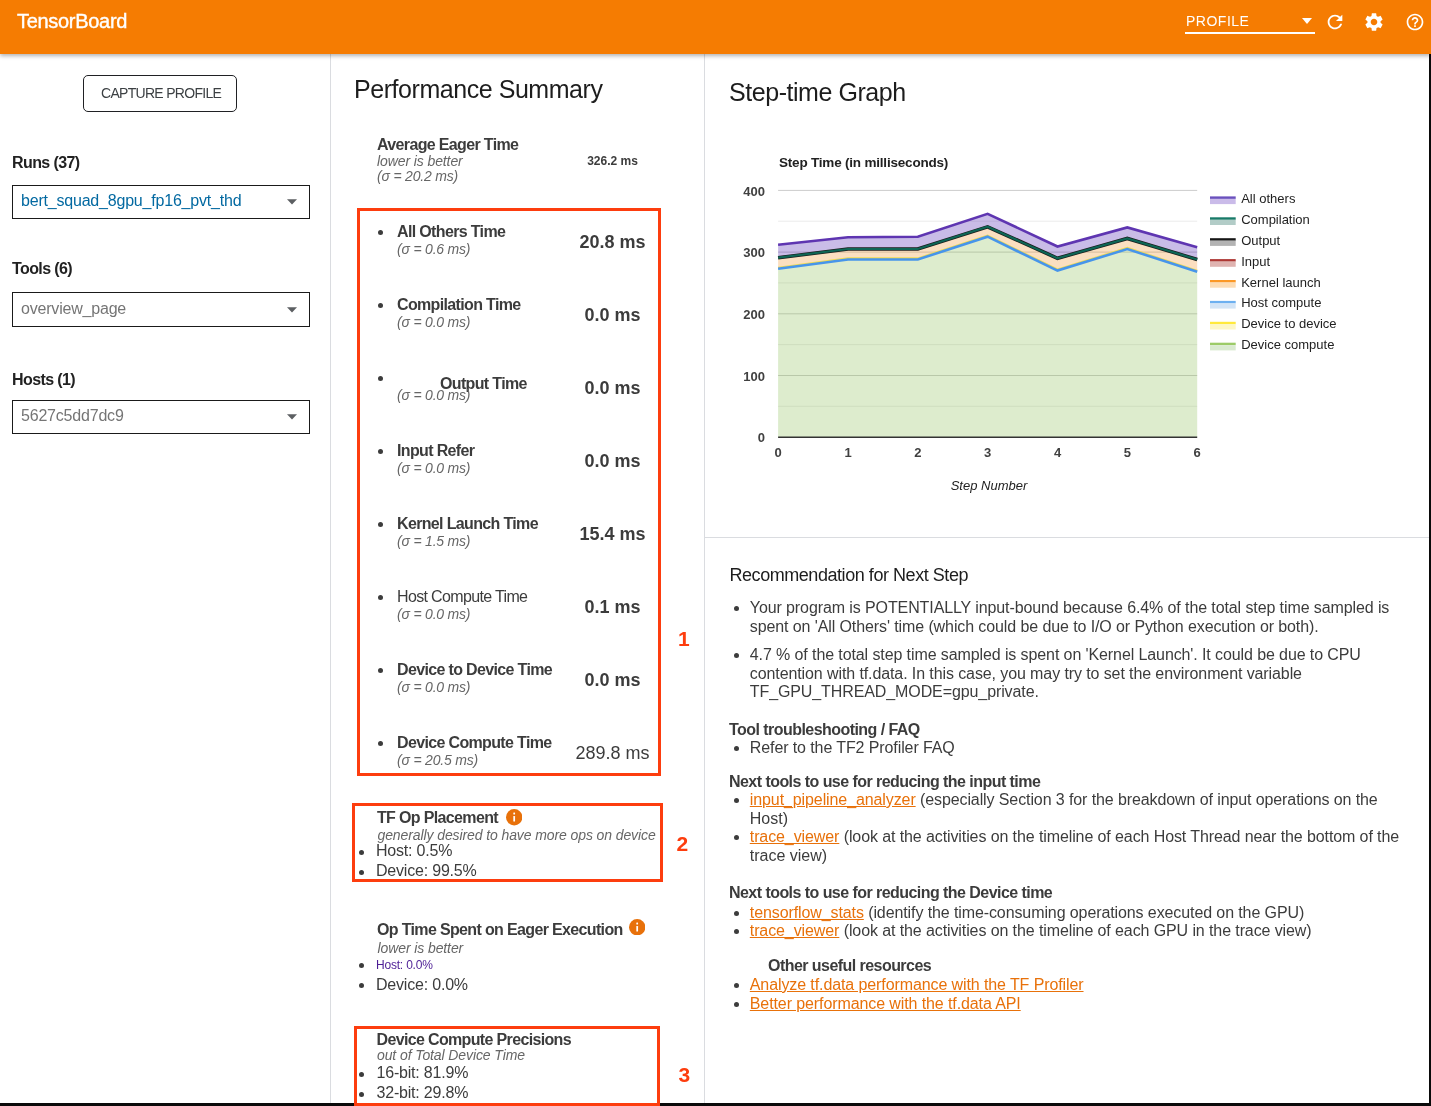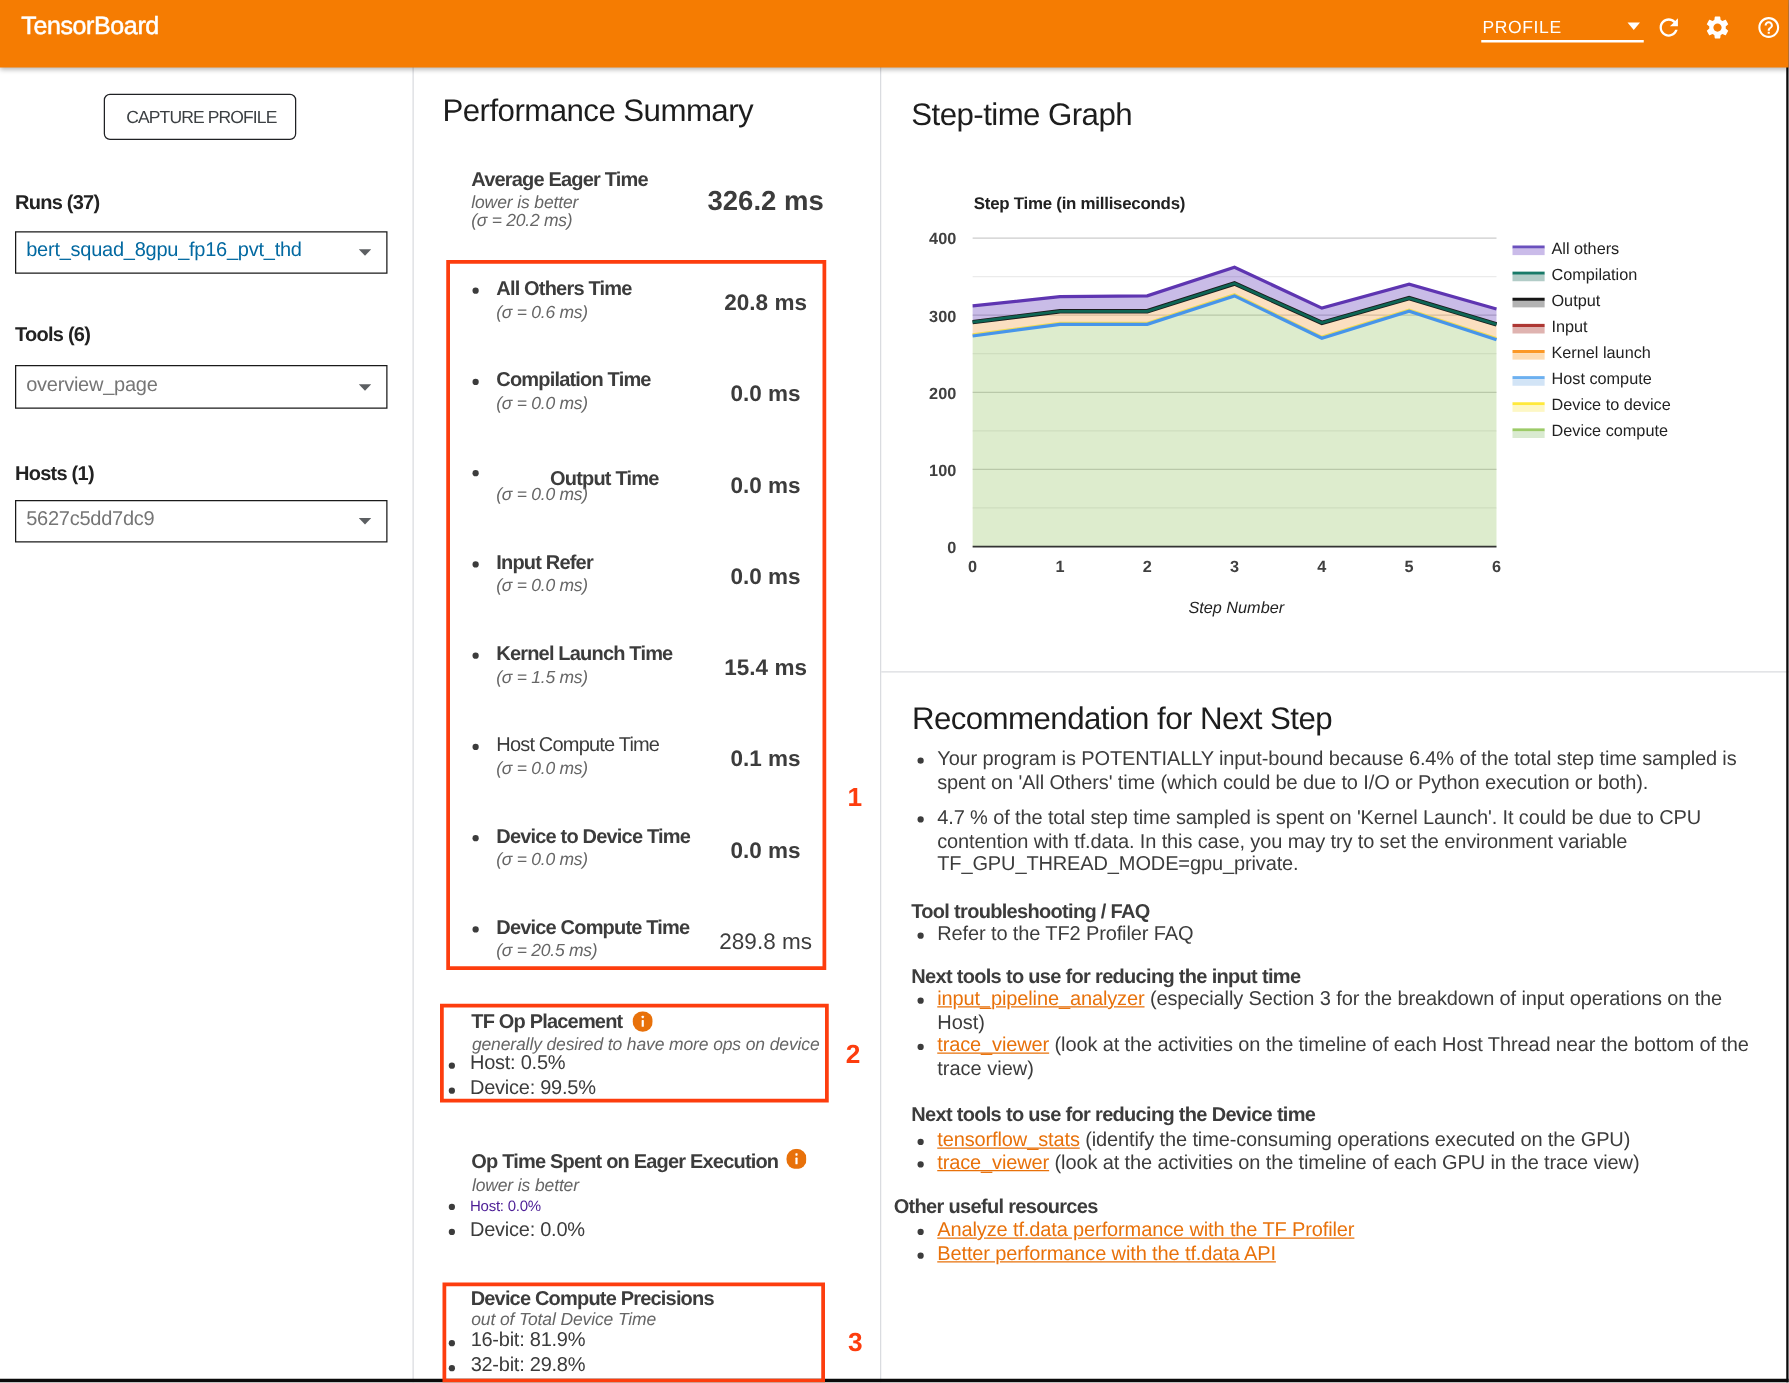--- a/index.html
+++ b/index.html
@@ -43,21 +43,21 @@
 <div class="t" style="left:12px;top:371.8px;font-size:16px;line-height:16px;color:#222;font-weight:700;letter-spacing:-0.6px;">Hosts (1)</div>
 <div style="position:absolute;left:11.5px;top:399.8px;width:298.5px;height:34.5px;border:1.5px solid #1a1a1a;"></div>
 <div class="t" style="left:21px;top:408.3px;font-size:16px;line-height:16px;color:#757575;letter-spacing:-0.2px;">5627c5dd7dc9</div>
 <svg style="position:absolute;left:287px;top:414.4px" width="10" height="6">
     <path d="M0 0.3 L10 0.3 L5 5.6 Z" fill="#5c5f62"></path>
   </svg>
 <div class="t" style="left:354px;top:77.3px;font-size:25px;line-height:25px;color:#1d1d1d;letter-spacing:-0.45px;">Performance Summary</div>
 <div class="t" style="left:377px;top:136.5px;font-size:16px;line-height:16px;color:#3c3c3c;font-weight:700;letter-spacing:-0.65px;">Average Eager Time</div>
 <div class="t" style="left:377px;top:153.9px;font-size:14px;line-height:14px;color:#666666;font-style:italic;letter-spacing:-0.1px;">lower is better</div>
 <div class="t" style="left:377px;top:169.1px;font-size:14px;line-height:14px;color:#666666;font-style:italic;letter-spacing:-0.2px;">(σ = 20.2 ms)</div>
-<div class="t" style="left:540px;top:152.3px;font-size:22px;line-height:18px;color:#3c3c3c;font-weight:700;width:145px;text-align:center;">326.2 ms</div>
+<div class="t" style="left:540px;top:152.3px;font-size:12px;line-height:18px;color:#3c3c3c;font-weight:700;width:145px;text-align:center;">326.2 ms</div>
 <div style="position:absolute;left:357px;top:208px;width:303.5px;height:567.5px;border:3px solid #fd3d0e;"></div>
 <div style="position:absolute;left:378.0px;top:230.3px;width:5px;height:5px;border-radius:50%;background:#3c3c3c"></div>
 <div class="t" style="left:397px;top:224.3px;font-size:16px;line-height:16px;color:#3c3c3c;font-weight:700;letter-spacing:-0.65px;">All Others Time</div>
 <div class="t" style="left:397px;top:242.3px;font-size:14px;line-height:14px;color:#666666;font-style:italic;letter-spacing:-0.2px;">(σ = 0.6 ms)</div>
 <div class="t" style="left:540px;top:233.0px;font-size:18px;line-height:18px;color:#3c3c3c;font-weight:700;width:145px;text-align:center;">20.8 ms</div>
 <div style="position:absolute;left:378.0px;top:303.3px;width:5px;height:5px;border-radius:50%;background:#3c3c3c"></div>
 <div class="t" style="left:397px;top:297.3px;font-size:16px;line-height:16px;color:#3c3c3c;font-weight:700;letter-spacing:-0.65px;">Compilation Time</div>
 <div class="t" style="left:397px;top:315.3px;font-size:14px;line-height:14px;color:#666666;font-style:italic;letter-spacing:-0.2px;">(σ = 0.0 ms)</div>
 <div class="t" style="left:540px;top:306.0px;font-size:18px;line-height:18px;color:#3c3c3c;font-weight:700;width:145px;text-align:center;">0.0 ms</div>
 <div style="position:absolute;left:378.0px;top:376.3px;width:5px;height:5px;border-radius:50%;background:#3c3c3c"></div>
@@ -168,21 +168,21 @@
     <rect x="505" y="300.9" width="25.7" height="2.5" fill="#6cb0f0"></rect>
     <rect x="505" y="303.4" width="25.7" height="5.2" fill="#d2e4f6"></rect>
     <text x="536.2" y="307.4" font-size="13" fill="#222">Host compute</text>
     <rect x="505" y="321.8" width="25.7" height="2.5" fill="#ffe93c"></rect>
     <rect x="505" y="324.3" width="25.7" height="5.2" fill="#fdf7c5"></rect>
     <text x="536.2" y="328.3" font-size="13" fill="#222">Device to device</text>
     <rect x="505" y="342.7" width="25.7" height="2.5" fill="#9ccb68"></rect>
     <rect x="505" y="345.2" width="25.7" height="5.2" fill="#d9ead0"></rect>
     <text x="536.2" y="349.2" font-size="13" fill="#222">Device compute</text>
   </svg>
-<div class="t" style="left:729.5px;top:563.3px;font-size:25px;line-height:25px;color:#1d1d1d;letter-spacing:-0.45px;">Recommendation for Next Step</div>
+<div class="t" style="left:729.5px;top:563.3px;font-size:18px;line-height:25px;color:#1d1d1d;letter-spacing:-0.45px;">Recommendation for Next Step</div>
 <div style="position:absolute;left:733.9px;top:606.1px;width:5px;height:5px;border-radius:50%;background:#3c3c3c"></div>
 <div class="t" style="left:749.8px;top:600.1px;font-size:16px;line-height:16px;color:#3c3c3c;letter-spacing:-0.1px;">Your program is POTENTIALLY input-bound because 6.4% of the total step time sampled is</div>
 <div class="t" style="left:749.8px;top:618.7px;font-size:16px;line-height:16px;color:#3c3c3c;letter-spacing:-0.1px;">spent on 'All Others' time (which could be due to I/O or Python execution or both).</div>
 <div style="position:absolute;left:733.9px;top:653.3px;width:5px;height:5px;border-radius:50%;background:#3c3c3c"></div>
 <div class="t" style="left:749.8px;top:647.3px;font-size:16px;line-height:16px;color:#3c3c3c;letter-spacing:-0.1px;">4.7 % of the total step time sampled is spent on 'Kernel Launch'. It could be due to CPU</div>
 <div class="t" style="left:749.8px;top:665.7px;font-size:16px;line-height:16px;color:#3c3c3c;letter-spacing:-0.1px;">contention with tf.data. In this case, you may try to set the environment variable</div>
 <div class="t" style="left:749.8px;top:684.1px;font-size:16px;line-height:16px;color:#3c3c3c;letter-spacing:-0.1px;">TF_GPU_THREAD_MODE=gpu_private.</div>
 <div class="t" style="left:729px;top:722.0px;font-size:16px;line-height:16px;color:#3c3c3c;font-weight:700;letter-spacing:-0.55px;">Tool troubleshooting / FAQ</div>
 <div style="position:absolute;left:733.9px;top:746.2px;width:5px;height:5px;border-radius:50%;background:#3c3c3c"></div>
 <div class="t" style="left:749.8px;top:740.2px;font-size:16px;line-height:16px;color:#3c3c3c;letter-spacing:-0.1px;">Refer to the TF2 Profiler FAQ</div>
@@ -191,16 +191,16 @@
 <div class="t" style="left:749.8px;top:791.9px;font-size:16px;line-height:16px;color:#3c3c3c;letter-spacing:-0.1px;"><span style="color:#e8710a;text-decoration:underline">input_pipeline_analyzer</span> (especially Section 3 for the breakdown of input operations on the</div>
 <div class="t" style="left:749.8px;top:810.8px;font-size:16px;line-height:16px;color:#3c3c3c;">Host)</div>
 <div style="position:absolute;left:733.9px;top:835.1px;width:5px;height:5px;border-radius:50%;background:#3c3c3c"></div>
 <div class="t" style="left:749.8px;top:829.1px;font-size:16px;line-height:16px;color:#3c3c3c;letter-spacing:-0.1px;"><span style="color:#e8710a;text-decoration:underline">trace_viewer</span> (look at the activities on the timeline of each Host Thread near the bottom of the</div>
 <div class="t" style="left:749.8px;top:848.0px;font-size:16px;line-height:16px;color:#3c3c3c;">trace view)</div>
 <div class="t" style="left:729px;top:884.9px;font-size:16px;line-height:16px;color:#3c3c3c;font-weight:700;letter-spacing:-0.55px;">Next tools to use for reducing the Device time</div>
 <div style="position:absolute;left:733.9px;top:910.7px;width:5px;height:5px;border-radius:50%;background:#3c3c3c"></div>
 <div class="t" style="left:749.8px;top:904.7px;font-size:16px;line-height:16px;color:#3c3c3c;letter-spacing:-0.1px;"><span style="color:#e8710a;text-decoration:underline">tensorflow_stats</span> (identify the time-consuming operations executed on the GPU)</div>
 <div style="position:absolute;left:733.9px;top:929.1px;width:5px;height:5px;border-radius:50%;background:#3c3c3c"></div>
 <div class="t" style="left:749.8px;top:923.1px;font-size:16px;line-height:16px;color:#3c3c3c;letter-spacing:-0.1px;"><span style="color:#e8710a;text-decoration:underline">trace_viewer</span> (look at the activities on the timeline of each GPU in the trace view)</div>
-<div class="t" style="left:715px;top:958.4px;font-size:16px;line-height:16px;color:#3c3c3c;font-weight:700;letter-spacing:-0.55px;">Other useful resources</div>
+<div class="t" style="left:768px;top:958.4px;font-size:16px;line-height:16px;color:#3c3c3c;font-weight:700;letter-spacing:-0.55px;">Other useful resources</div>
 <div style="position:absolute;left:733.9px;top:982.8px;width:5px;height:5px;border-radius:50%;background:#3c3c3c"></div>
 <div class="t" style="left:749.8px;top:976.8px;font-size:16px;line-height:16px;color:#3c3c3c;letter-spacing:-0.1px;"><span style="color:#e8710a;text-decoration:underline">Analyze tf.data performance with the TF Profiler</span></div>
 <div style="position:absolute;left:733.9px;top:1001.7px;width:5px;height:5px;border-radius:50%;background:#3c3c3c"></div>
 <div class="t" style="left:749.8px;top:995.7px;font-size:16px;line-height:16px;color:#3c3c3c;letter-spacing:-0.1px;"><span style="color:#e8710a;text-decoration:underline">Better performance with the tf.data API</span></div>
 </body></html>

